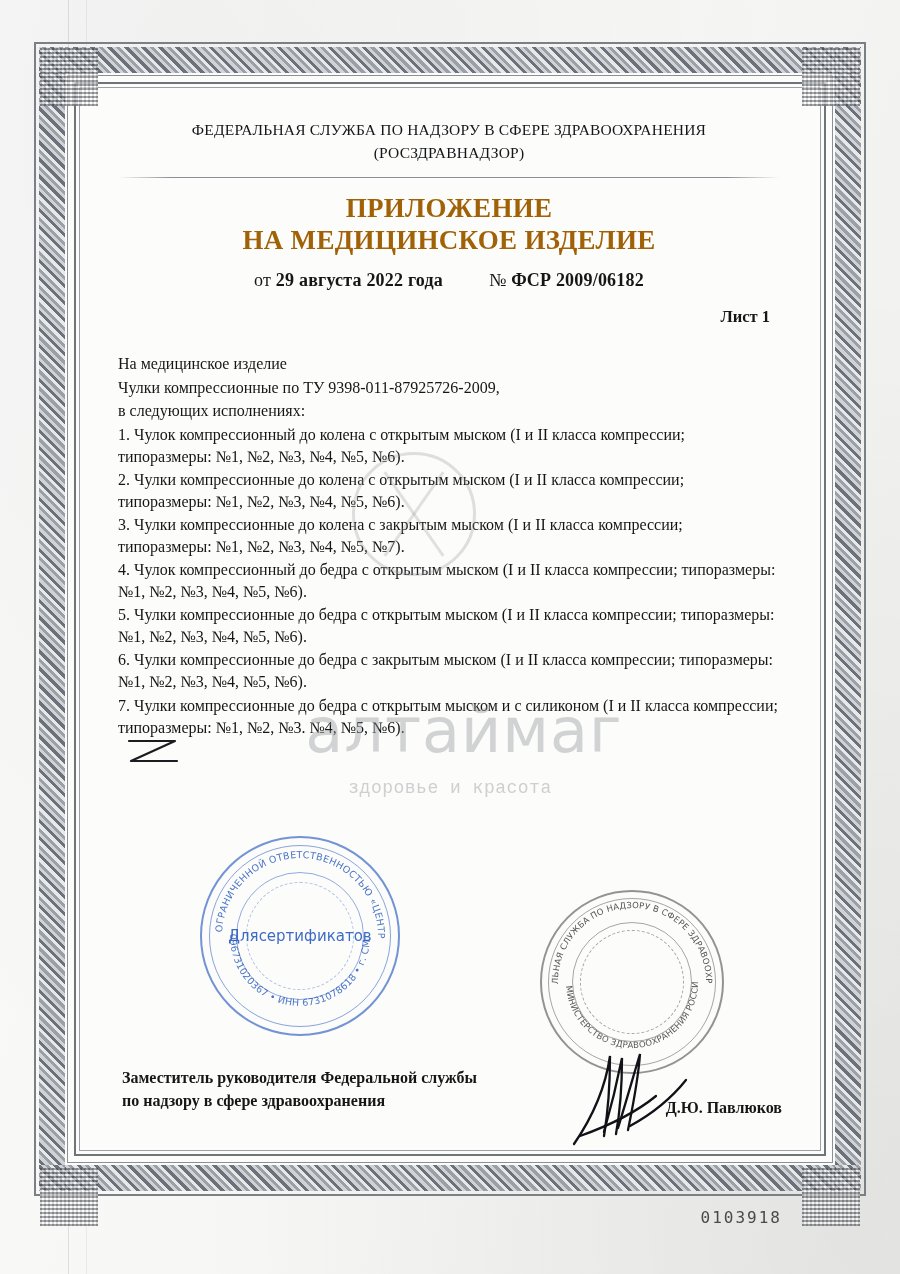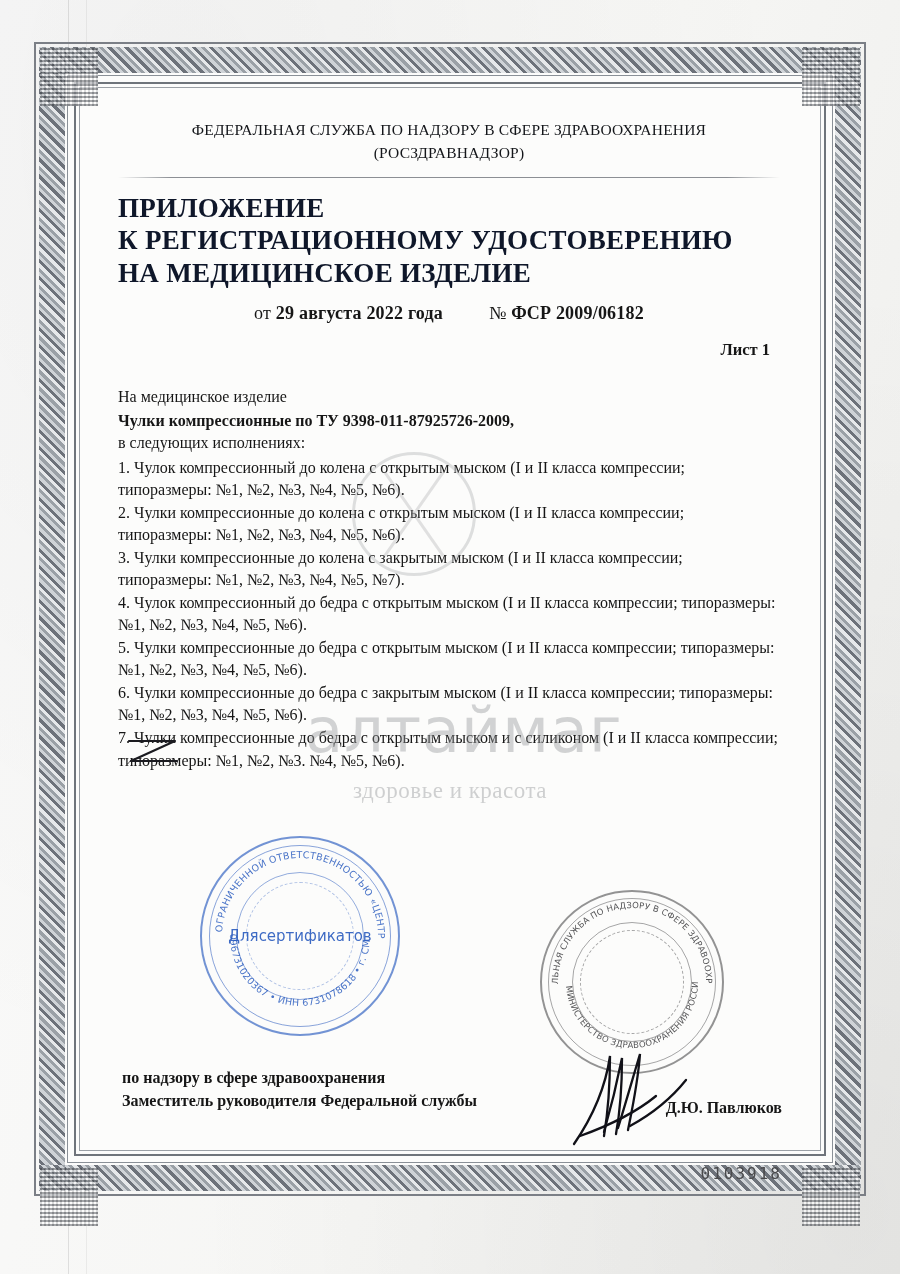--- a/index.html
+++ b/index.html
@@ -115,25 +115,26 @@
     line-height: 1.5;
     color: #14161a;
   }
   .rule {
     margin: 12px 0 14px;
     height: 1px;
     background: linear-gradient(90deg, rgba(120,124,130,0) 0%, rgba(120,124,130,.85) 8%, rgba(120,124,130,.85) 92%, rgba(120,124,130,0) 100%);
   }
 
   .title {
+    text-align: center;
     font-weight: bold;
     font-size: 27px;
     line-height: 1.22;
     letter-spacing: .3px;
-    color: #0f172a;
+    color: #a16207;
   }
   .title .l1 { font-size: 27px; }
   .title .l2 { font-size: 27px; }
   .title .l3 { font-size: 27px; }
 
   .docline {
     margin-top: 13px;
     display: flex;
     justify-content: center;
     align-items: baseline;
@@ -152,21 +153,21 @@
     font-size: 16.5px;
     padding-right: 10px;
   }
 
   .body {
     margin-top: 26px;
     font-size: 16px;
     line-height: 1.38;
   }
   .body .lead { margin-bottom: 2px; }
-  .body .product { font-weight: bold; }
+  .body .product { font-weight: normal; }
   .body .variants-intro { margin-bottom: 2px; }
   .body ol.items {
     list-style: none;
     margin: 0;
     padding: 0;
   }
   .body ol.items li {
     margin: 0 0 1px 0;
   }
 
@@ -183,22 +184,22 @@
   .watermark .wm-main {
     font-family: "DejaVu Sans", sans-serif;
     font-size: 62px;
     letter-spacing: 1px;
     color: rgba(150,152,156,0.42);
     line-height: 1;
     margin-left: 28px;
   }
   .watermark .wm-sub {
     margin-top: 16px;
-    font-family: Liberation Serif, serif;
-    font-size: 23px;
+    font-family: Liberation Mono, monospace;
+    font-size: 18px;
     color: rgba(150,152,156,0.45);
     letter-spacing: .5px;
   }
   .wm-logo {
     position: absolute;
     left: 352px;
     top: 452px;
     width: 118px;
     height: 118px;
     border-radius: 50%;
@@ -343,21 +344,21 @@
     top: 735px;
     width: 60px;
     height: 34px;
     pointer-events: none;
   }
   .strike svg { width: 100%; height: 100%; }
 
   .serial {
     position: absolute;
     right: 118px;
-    top: 1164px;
+    top: 1208px;
     font-family: "DejaVu Sans Mono", monospace;
     font-size: 16px;
     letter-spacing: 2px;
     color: #4a4a4c;
   }
 </style>
 </head>
 <body>
 
 <div id="scan">
@@ -380,21 +381,20 @@
   <div class="content">
     <div class="agency">
       <div>ФЕДЕРАЛЬНАЯ СЛУЖБА ПО НАДЗОРУ В СФЕРЕ ЗДРАВООХРАНЕНИЯ</div>
       <div>(РОСЗДРАВНАДЗОР)</div>
     </div>
 
     <div class="rule"></div>
 
     <div class="title">
       <div class="l1">ПРИЛОЖЕНИЕ</div>
-      <div class="l2">К РЕГИСТРАЦИОННОМУ УДОСТОВЕРЕНИЮ</div>
       <div class="l3">НА МЕДИЦИНСКОЕ ИЗДЕЛИЕ</div>
     </div>
 
     <div class="docline">
       <div class="date">
         <span>от</span>
         <b>29 августа 2022 года</b>
       </div>
       <div class="num">
         <span class="hash">№</span>
@@ -480,20 +480,20 @@
         <path d="M44 92 C 52 64, 58 38, 62 18 C 62 44, 60 72, 56 94"></path>
         <path d="M58 88 C 66 62, 74 34, 80 14 C 78 42, 72 70, 68 90"></path>
         <path d="M20 96 C 48 86, 74 74, 96 56"></path>
         <path d="M70 86 C 92 74, 110 60, 126 40"></path>
       </g>
     </svg>
   </div>
 
   <div class="sign-block">
     <div class="role">
+      <div>Заместитель руководителя Федеральной службы</div>
       <div>по надзору в сфере здравоохранения</div>
-      <div>Заместитель руководителя Федеральной службы</div>
     </div>
     <div class="name">Д.Ю. Павлюков</div>
   </div>
 
   <div class="serial">0103918</div>
 </div>
 
 </body></html>

